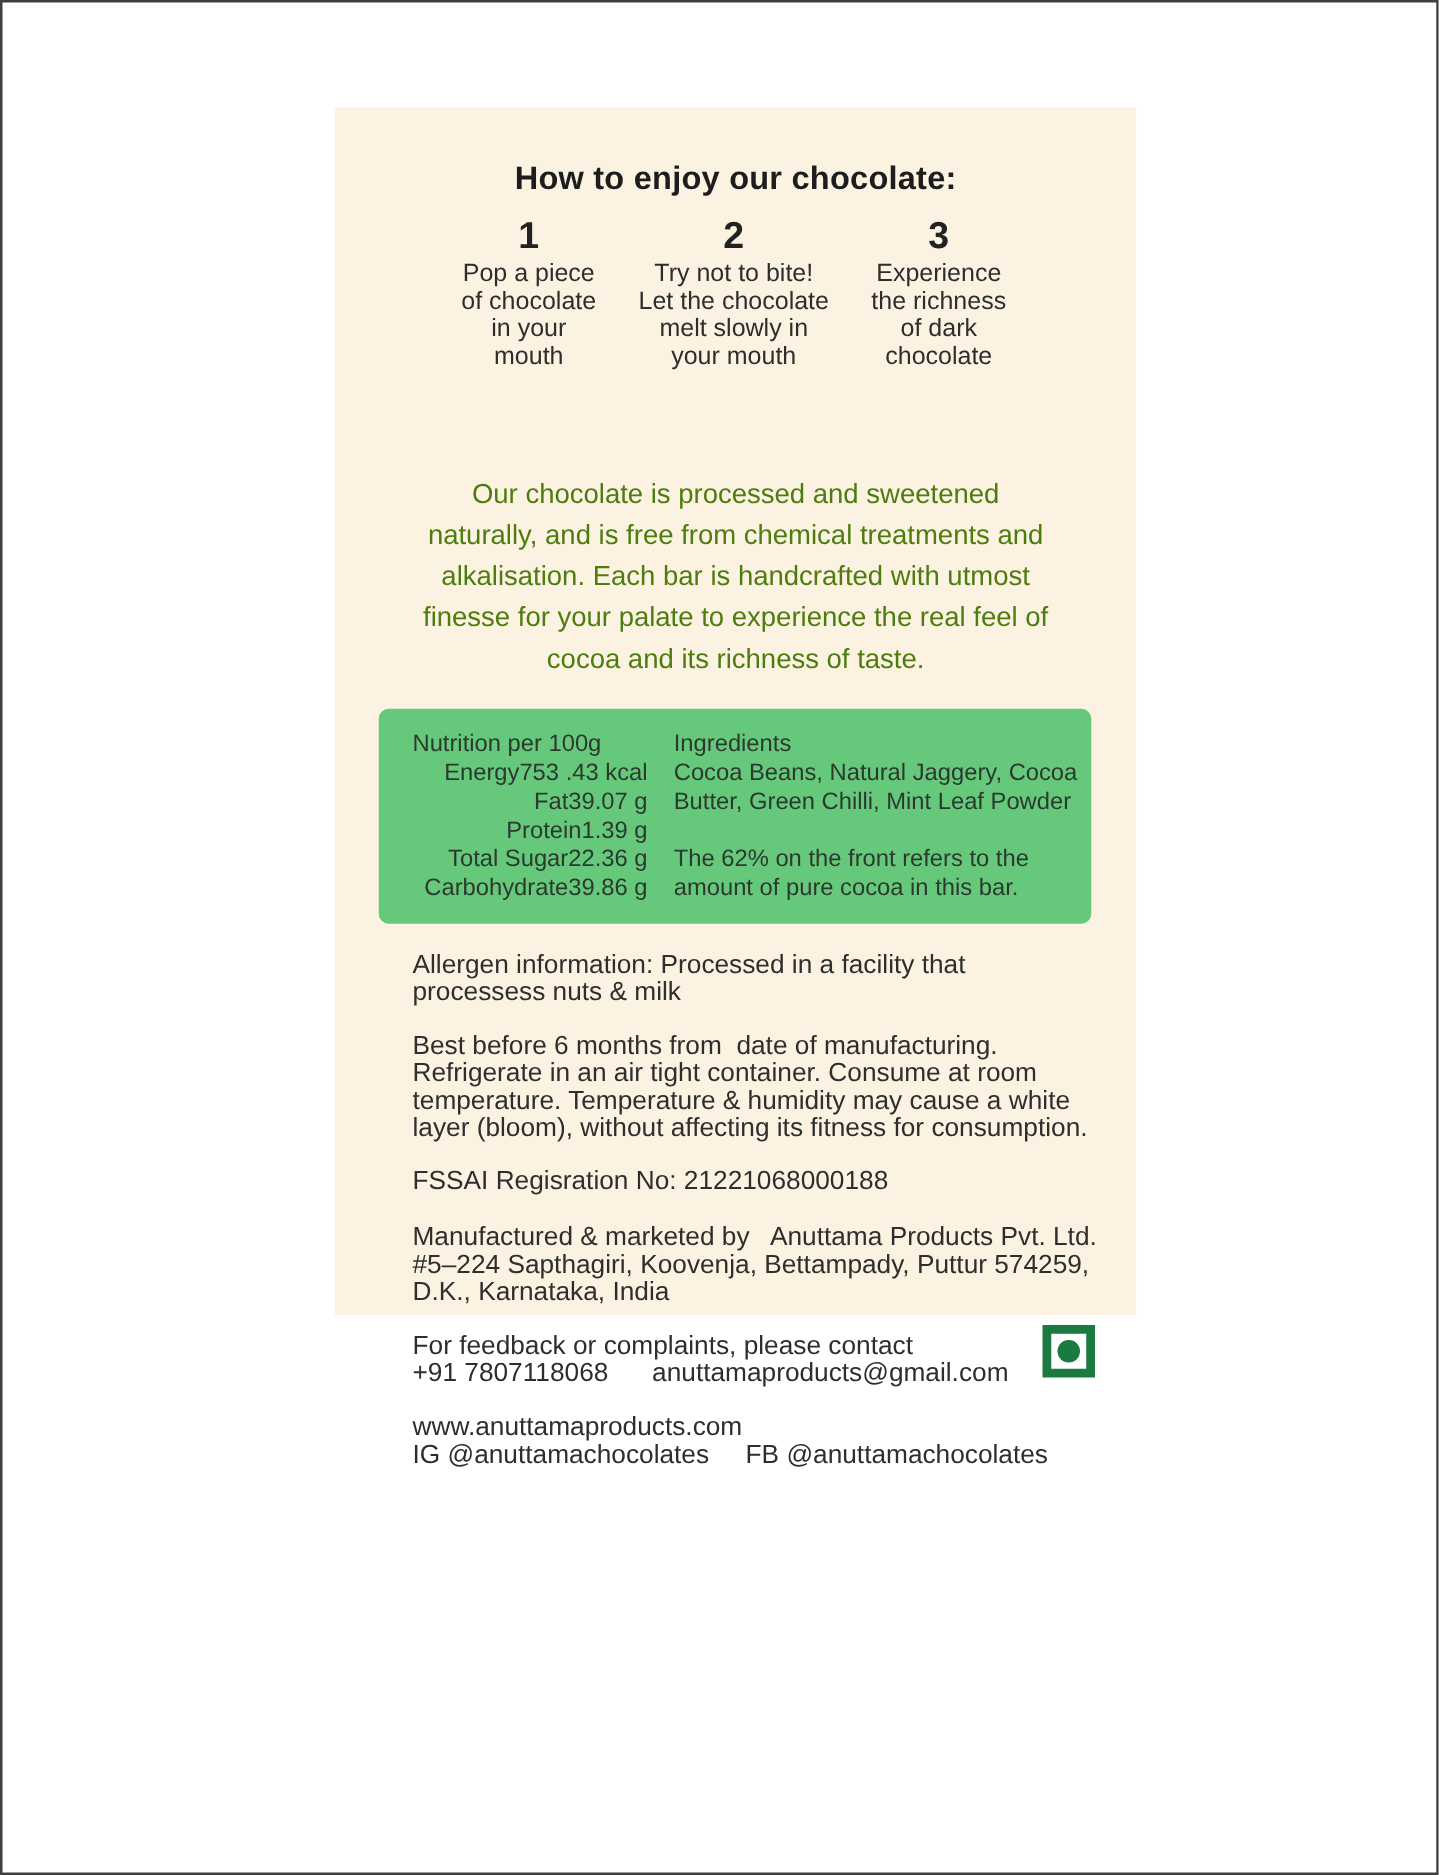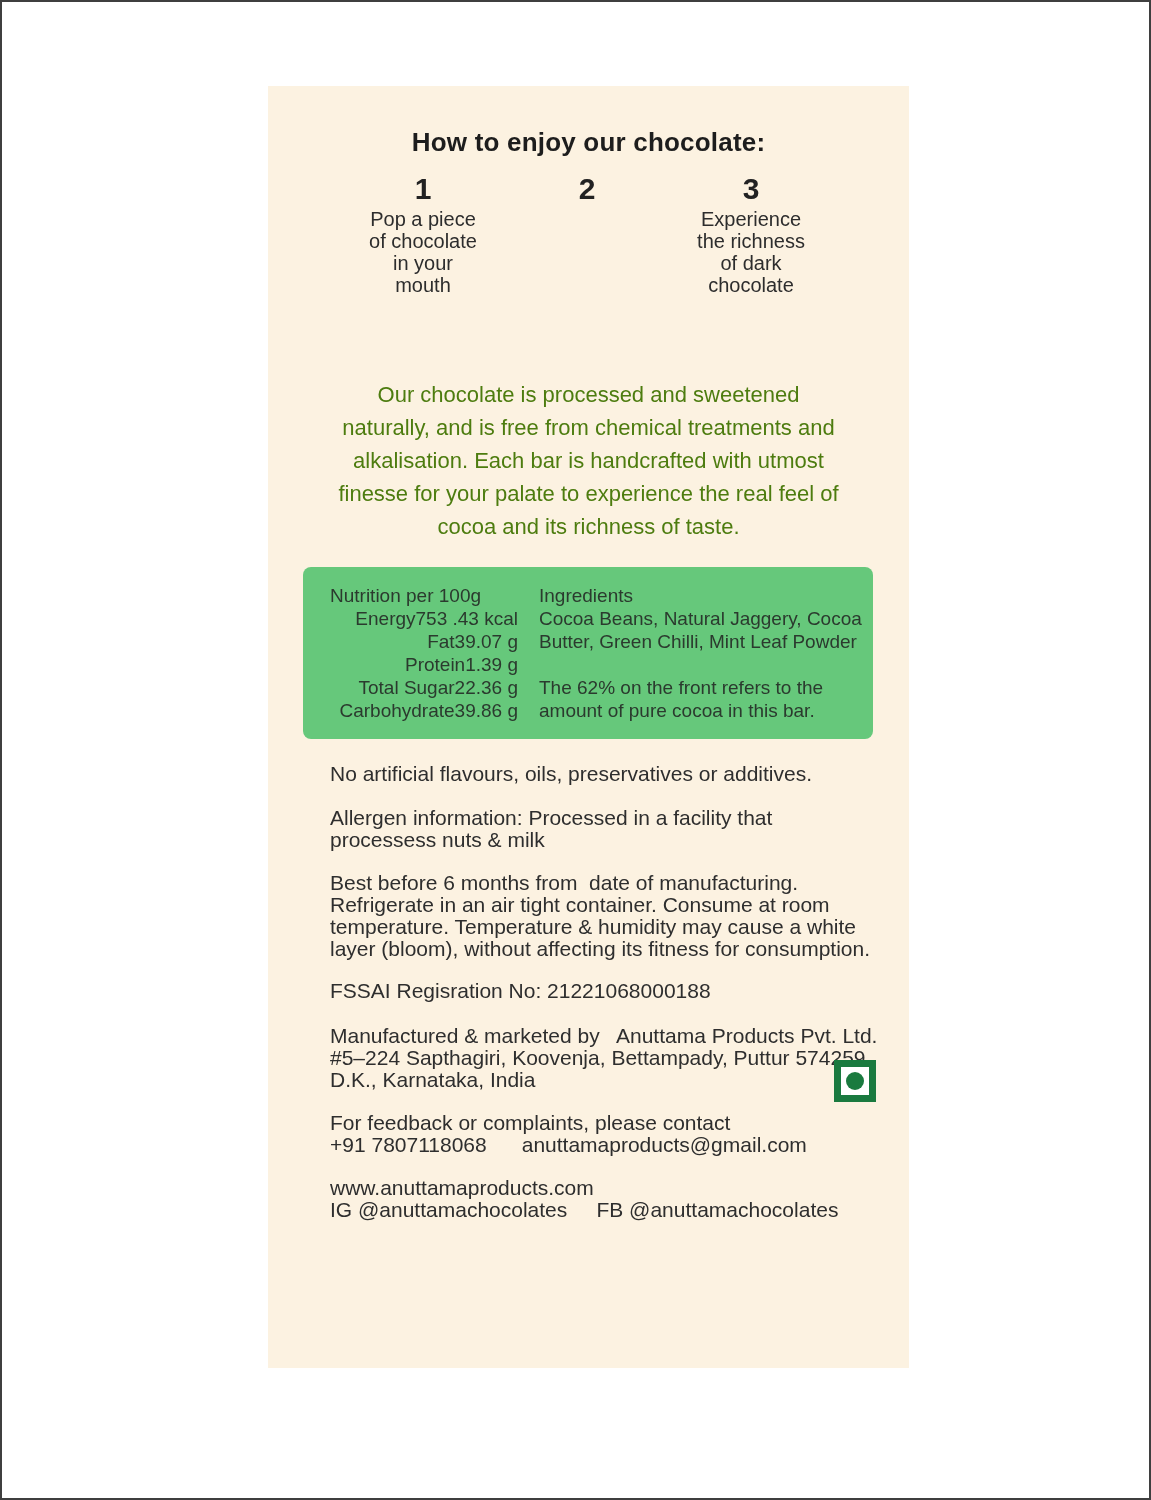--- a/index.html
+++ b/index.html
@@ -8,21 +8,21 @@
     width:1151px;height:1500px;
     box-sizing:border-box;
     background:#ffffff;
     border:2px solid #3f3f3f;
     font-family:"Liberation Sans","DejaVu Sans",sans-serif;
     color:#2d2d2d;
     overflow:hidden;
   }
   .panel{
     position:absolute;left:266px;top:84px;
-    width:641px;height:1282px;
+    width:641px;height:966px;
     background:#fcf2e1;
   }
   .pre{white-space:pre-wrap;}
   .heading{
     margin:0;padding-top:40px;
     text-align:center;
     font-size:26px;font-weight:bold;line-height:32px;
     color:#1d1d1d;letter-spacing:0.2px;
   }
   .steps-row{display:flex;padding-left:73px;margin-top:14px;}
@@ -79,20 +79,24 @@
     <div class="steps-row">
       <div class="step">
         <div class="step-number">1</div>
         <div class="step-text pre">Pop a piece
 of chocolate
 in your
 mouth</div>
       </div>
       <div class="step">
         <div class="step-number">2</div>
+        <div class="step-text pre">Try not to bite!
+Let the chocolate
+melt slowly in
+your mouth</div>
       </div>
       <div class="step">
         <div class="step-number">3</div>
         <div class="step-text pre">Experience
 the richness
 of dark
 chocolate</div>
       </div>
     </div>
 
@@ -128,21 +132,20 @@
       </div>
       <div class="ing-col">
         <div>Ingredients</div>
         <div class="pre">Cocoa Beans, Natural Jaggery, Cocoa
 Butter, Green Chilli, Mint Leaf Powder</div>
         <div class="ing-note pre">The 62% on the front refers to the
 amount of pure cocoa in this bar.</div>
       </div>
     </div>
 
-    <div class="block m-no-artificial pre">No artificial flavours, oils, preservatives or additives.</div>
 
     <div class="block m-allergen pre">Allergen information: Processed in a facility that
 processess nuts &amp; milk</div>
 
     <div class="block m-storage pre">Best before 6 months from  date of manufacturing.
 Refrigerate in an air tight container. Consume at room
 temperature. Temperature &amp; humidity may cause a white
 layer (bloom), without affecting its fitness for consumption.</div>
 
 

